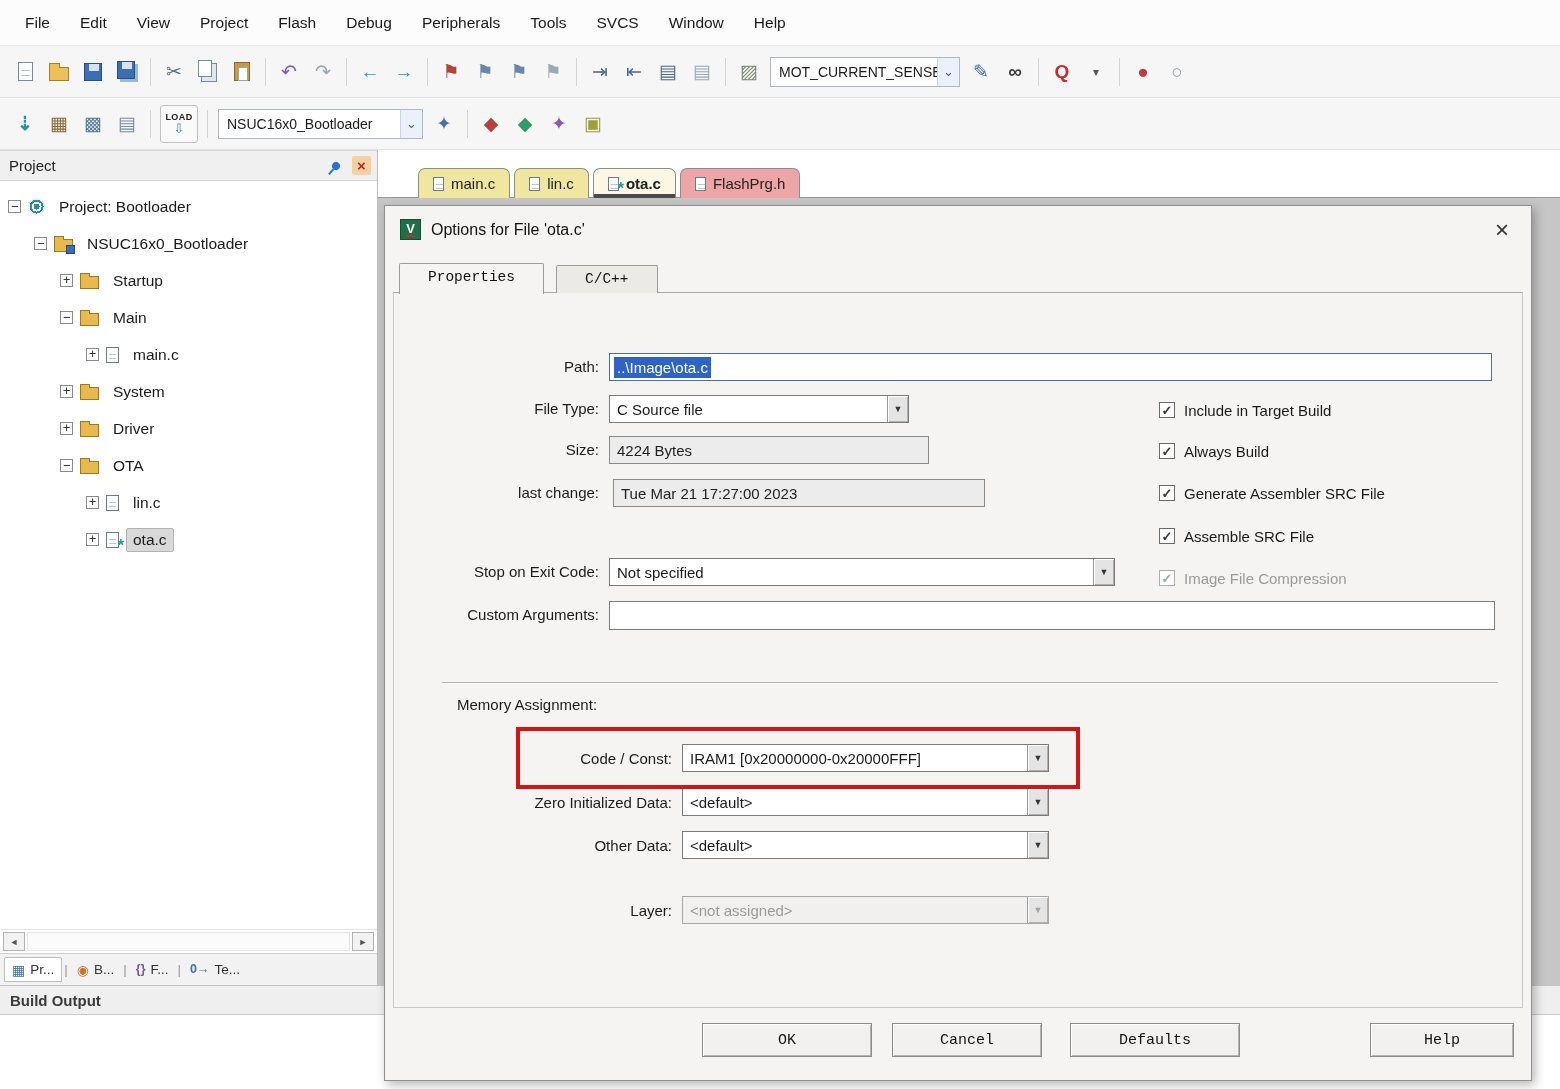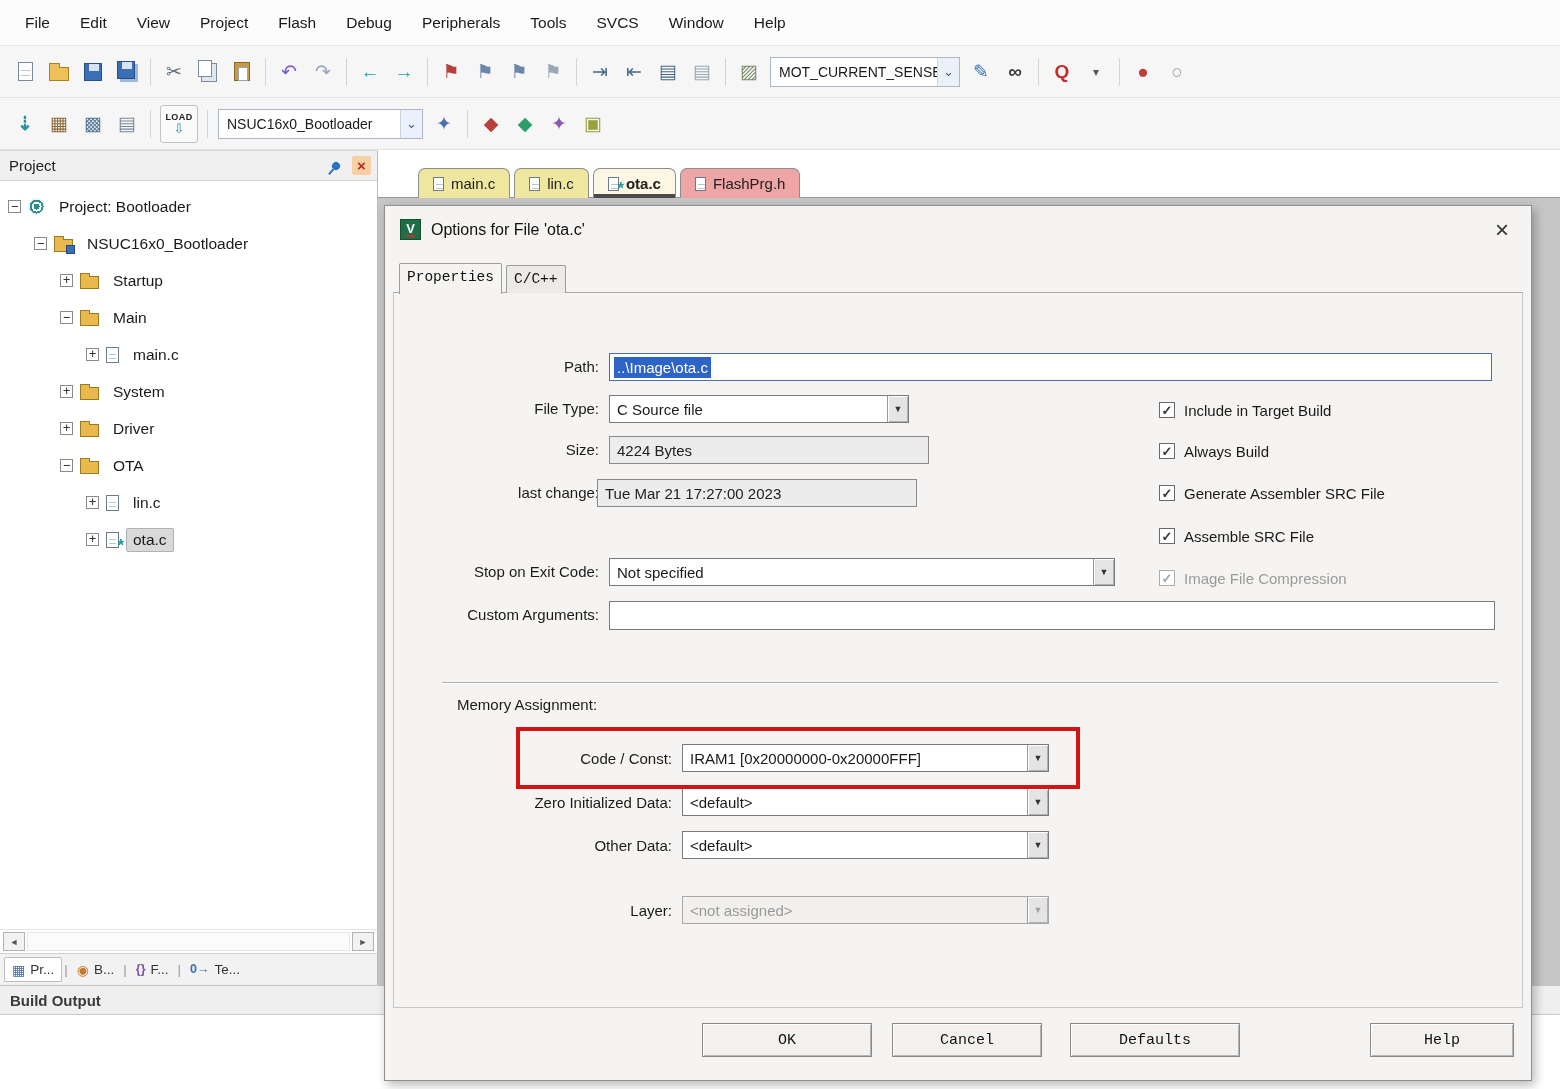--- a/index.html
+++ b/index.html
@@ -114,35 +114,35 @@
   .dialog { position:absolute; left:384px; top:205px; width:1148px; height:876px; background:#f5f4f2;
             border:1px solid #8f8f8f; box-shadow:3px 4px 10px rgba(0,0,0,.28); z-index:10; font-size:15px; }
   .dlg-titlebar { position:absolute; left:0; top:0; right:0; height:48px; }
   .dlg-icon { position:absolute; left:15px; top:13px; width:21px; height:21px; background:#1f6e46;
               border:1px solid #145030; display:flex; align-items:center; justify-content:center; }
   .dlg-icon-v { color:#fff; font-weight:bold; font-size:13px; line-height:1; border-bottom:2px solid #c03030; }
   .dlg-title { position:absolute; left:46px; top:15px; font-size:16px; color:#111; }
   .dlg-close { position:absolute; right:22px; top:12px; font-size:24px; color:#333; line-height:1; }
   .dlg-tabs { position:absolute; left:14px; top:57px; display:flex; align-items:flex-end; z-index:3;
               font-family:"Liberation Mono", monospace; font-size:14.5px; }
-  .dtab { padding:5px 7px 6px; border:1px solid #9c9c9c; border-bottom:none; background:#eceae7;
-          border-radius:2px 2px 0 0; margin-right:4px; color:#111; }
+  .dtab { padding:5px 28px 6px; border:1px solid #9c9c9c; border-bottom:none; background:#eceae7;
+          border-radius:2px 2px 0 0; margin-right:12px; color:#111; }
   .dtab.active { background:#f5f4f2; padding-bottom:9px; margin-bottom:-1px; }
   .dlg-page { position:absolute; left:8px; top:86px; width:1130px; height:716px; border:1px solid #c8c8c8;
               border-top:1px solid #a8a8a8; }
   .flabel { position:absolute; left:0; width:214px; text-align:right; color:#1b1b1b; }
   #lb-path { top:152px; } #lb-ft { top:194px; } #lb-size { top:235px; }
   #lb-lc { top:278px; } #lb-se { top:357px; } #lb-ca { top:400px; }
   .field { position:absolute; background:#fff; border:1px solid #7a7a7a; display:flex; align-items:center; padding:0 4px; }
   .field-ro { position:absolute; background:#ececec; border:1px solid #8a8a8a; display:flex; align-items:center; padding:0 7px; color:#222; }
   .f-path { left:224px; top:147px; width:883px; height:28px; border-color:#4a6fa5; }
   .sel-text { background:#2e64c8; color:#fff; padding:2px 3px; }
   .f-ft { left:224px; top:189px; width:300px; height:28px; }
   .f-size { left:224px; top:230px; width:320px; height:28px; }
-  .f-lc { left:212px; top:273px; width:320px; height:28px; }
+  .f-lc { left:228px; top:273px; width:372px; height:28px; }
   .f-se { left:224px; top:352px; width:506px; height:28px; }
   .f-ca { left:224px; top:395px; width:886px; height:29px; }
   .combo { position:absolute; background:#fff; border:1px solid #7a7a7a; display:flex; align-items:center; padding-left:7px; }
   .combo .combo-val { flex:1; white-space:nowrap; overflow:hidden; }
   .combo .combo-arr { width:21px; align-self:stretch; background:#e4e4e4; border-left:1px solid #9a9a9a;
                       display:flex; align-items:center; justify-content:center; font-size:9px; color:#333;
                       box-shadow:inset 1px 1px 0 #fff, inset -1px -1px 0 #b0b0b0; }
   .combo.dis { background:#f1f0ee; color:#9a9a9a; border-color:#a8a8a8; }
   .combo.dis .combo-arr { color:#a0a0a0; }
   #dlg-checkboxes .cb { position:absolute; left:774px; display:flex; align-items:center; gap:9px; height:22px; }

